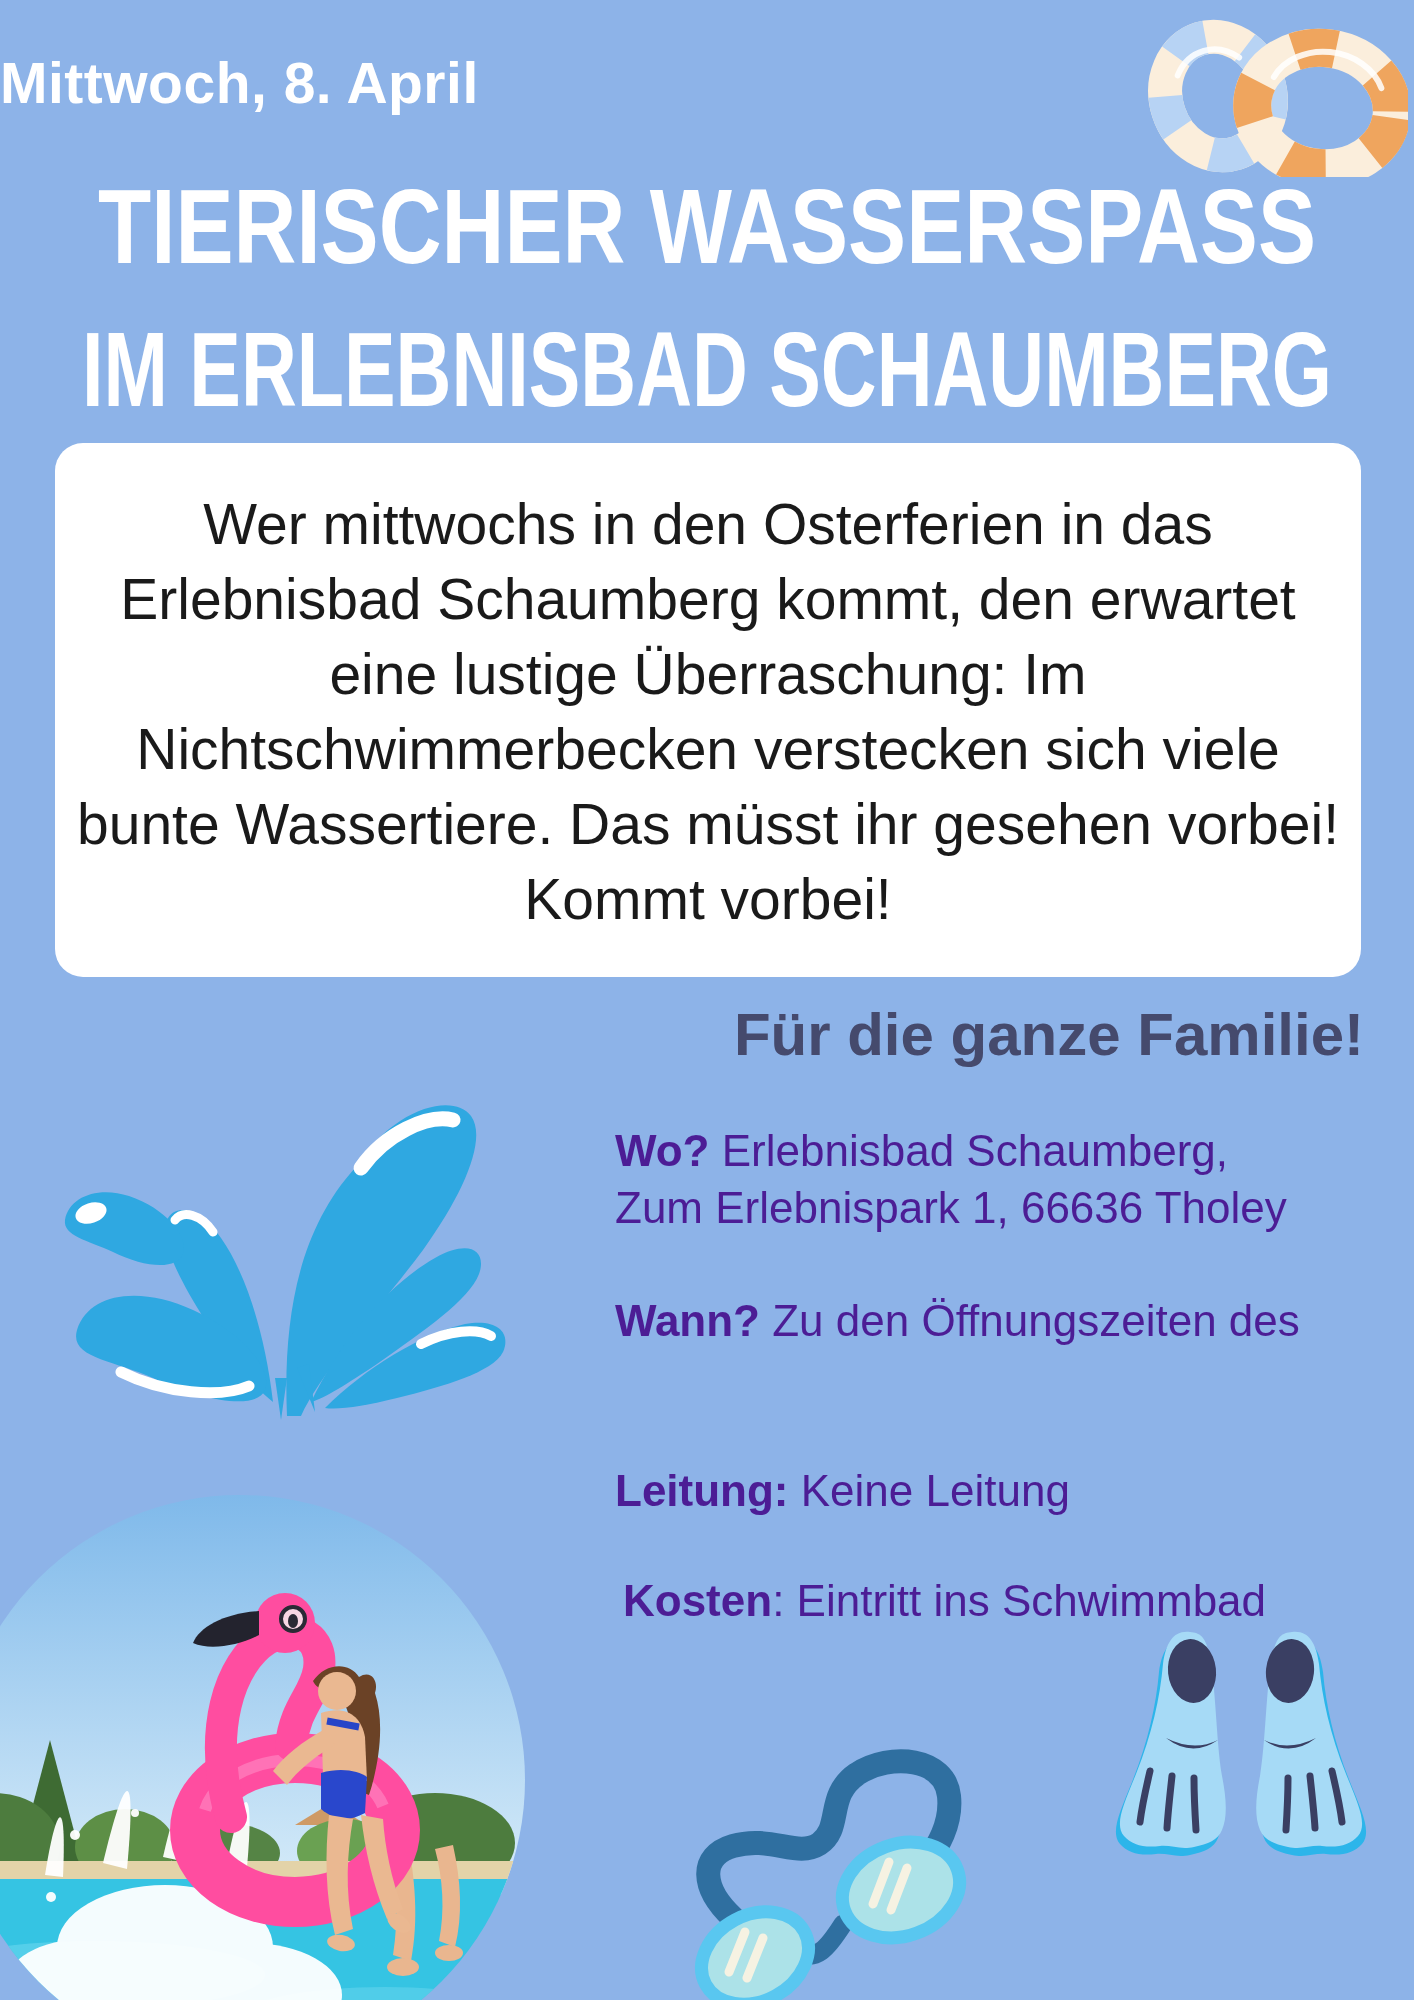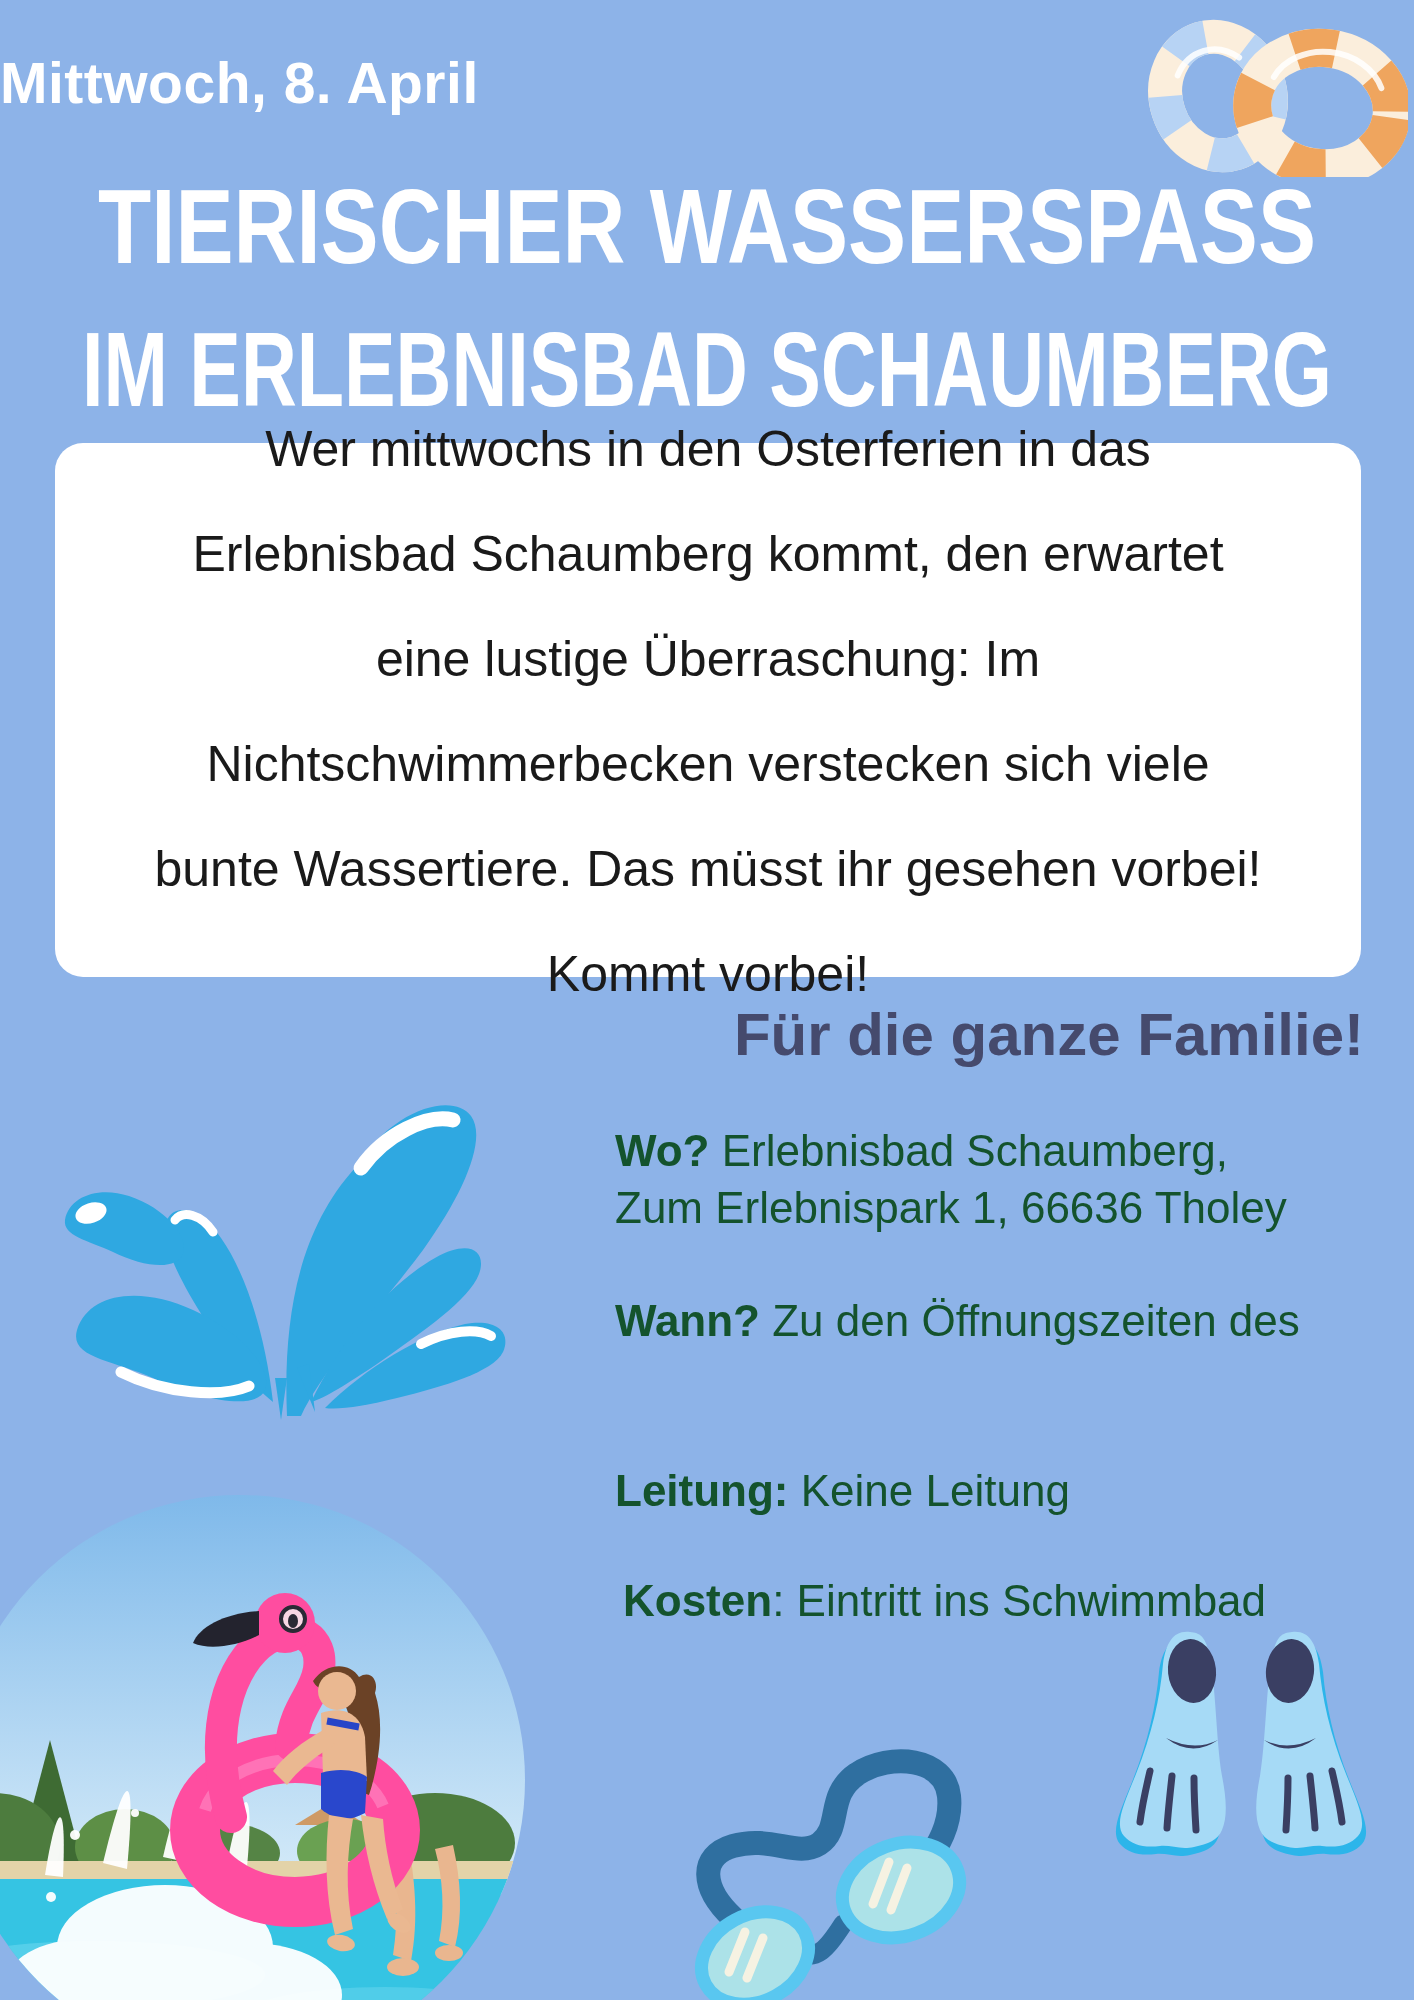--- a/index.html
+++ b/index.html
@@ -18,32 +18,32 @@
   .title-svg text{
     font-family:"Liberation Sans", sans-serif;font-weight:700;fill:#ffffff;
   }
   .card{
     position:absolute;left:55px;top:443px;width:1306px;height:534px;
     background:#ffffff;border-radius:28px;
     display:flex;flex-direction:column;justify-content:center;align-items:center;
     padding-top:4px;box-sizing:border-box;
   }
   .intro-line{
-    margin:16px;font-size:50px;line-height:73px;color:#1a1a1a;
+    margin:1px;font-size:57px;line-height:73px;color:#1a1a1a;
     white-space:nowrap;text-align:center;font-weight:400;
   }
   .tagline{
     position:absolute;right:50px;top:1000px;
     color:#454a6d;font-size:60px;font-weight:700;white-space:nowrap;
   }
   .splash-svg{position:absolute;left:25px;top:1072px;}
   .details{position:absolute;left:615px;top:0;width:760px;}
   .detail{
     position:absolute;left:0;margin:0;width:760px;
-    color:#14532d;font-size:44px;line-height:57px;font-weight:400;
+    color:#4c1d95;font-size:44px;line-height:57px;font-weight:400;
   }
   .detail b{font-weight:700;}
   .d0{top:1122px;} .d1{top:1292px;} .d2{top:1462px;} .d3{top:1572px;margin-left:8px;}
   .photo{
     position:absolute;left:-45px;top:1495px;width:570px;height:570px;
     border-radius:50%;overflow:hidden;
   }
   .goggles-svg{position:absolute;left:693px;top:1708px;}
   .flippers-svg{position:absolute;left:1110px;top:1626px;}
 </style>

